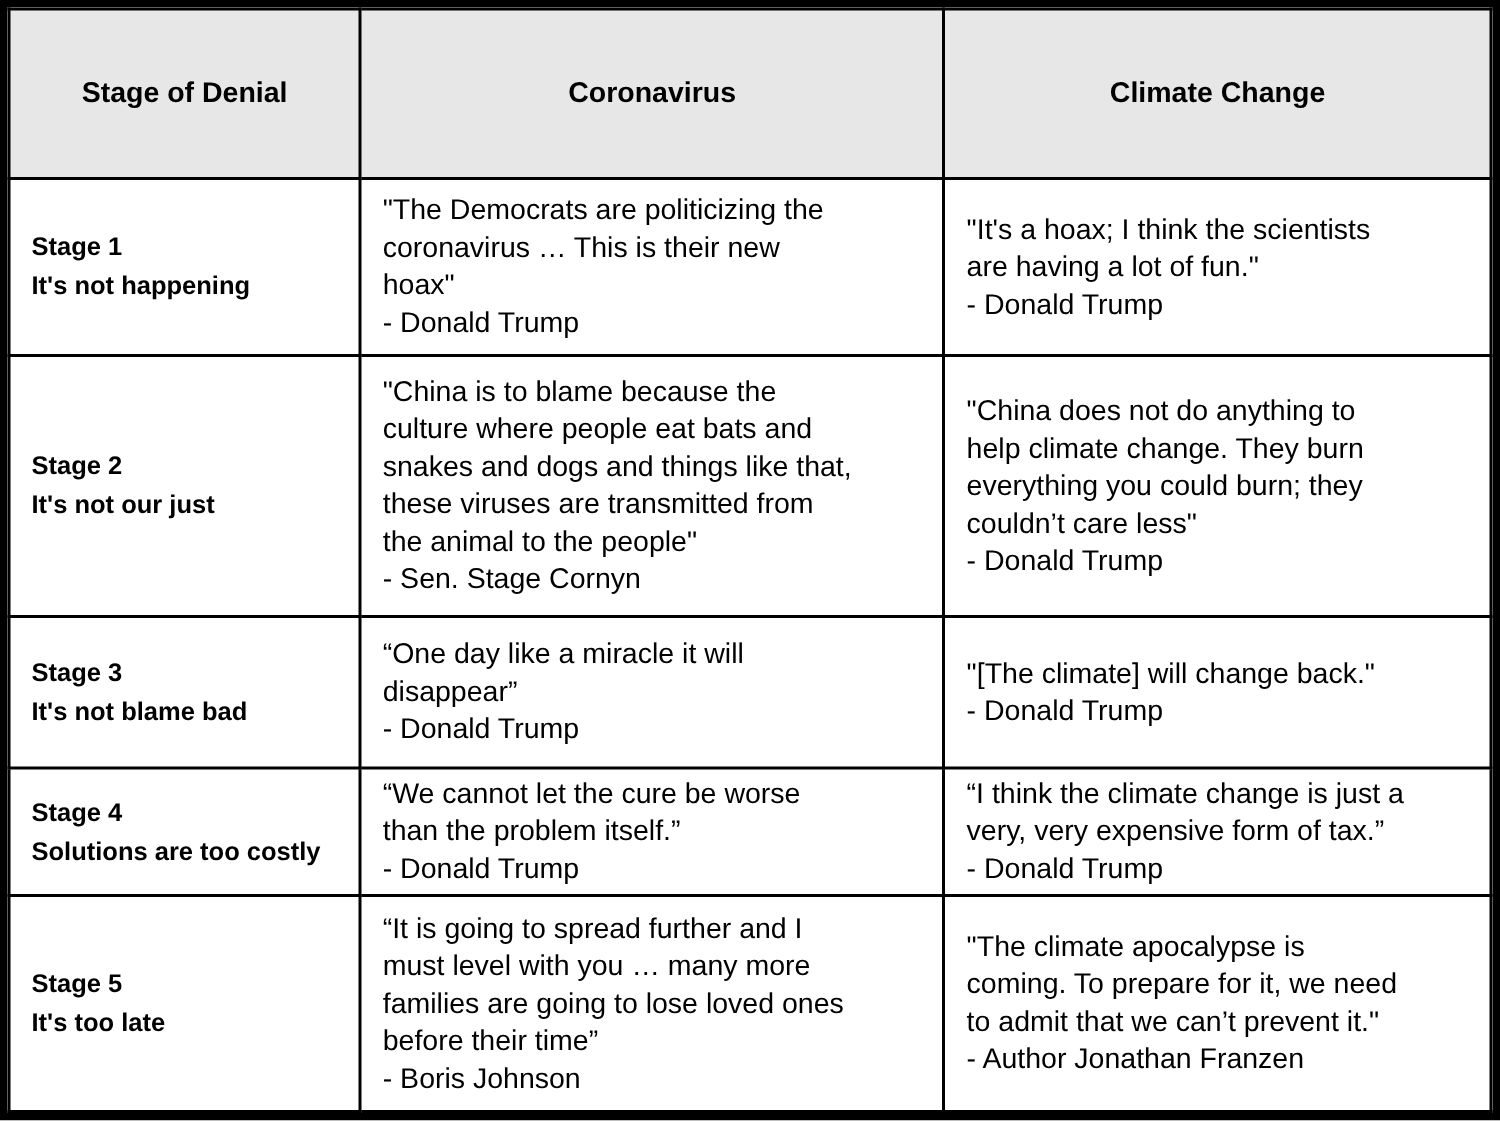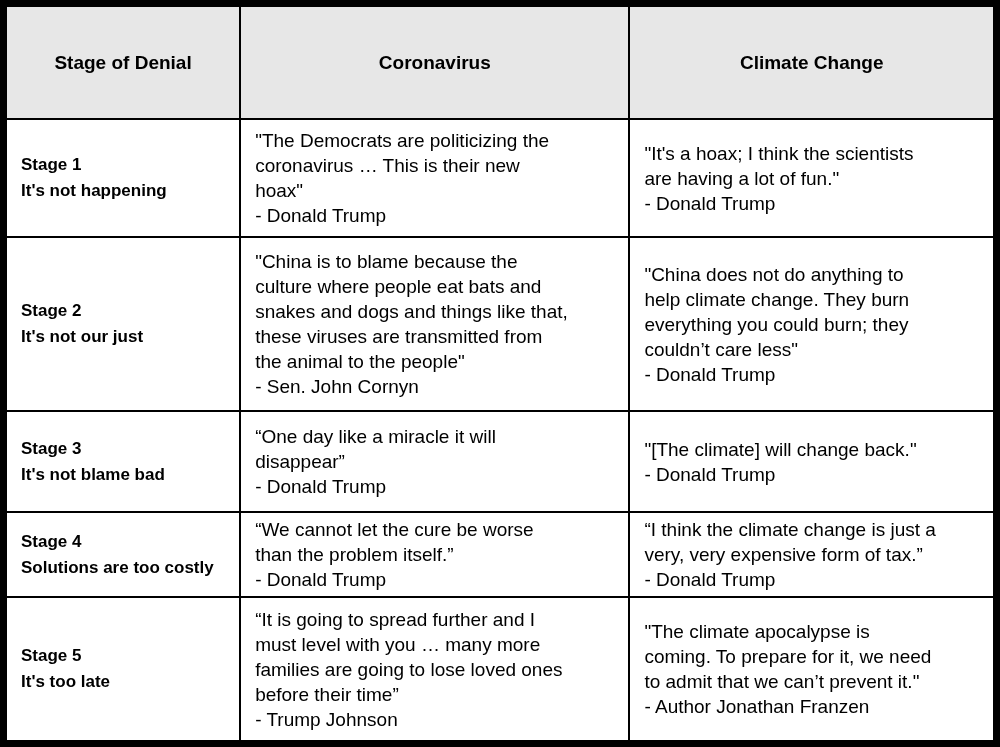--- a/index.html
+++ b/index.html
@@ -82,21 +82,21 @@
         <td class="stage-cell">
           <div>Stage 2</div>
           <div>It's not our just</div>
         </td>
         <td class="quote-cell">
           <div class="quote">"China is to blame because the
 culture where people eat bats and
 snakes and dogs and things like that,
 these viruses are transmitted from
 the animal to the people"</div>
-          <div class="attribution">- Sen. John Cornyn</div>
+          <div class="attribution">- Sen. Stage Cornyn</div>
         </td>
         <td class="quote-cell">
           <div class="quote">"China does not do anything to
 help climate change. They burn
 everything you could burn; they
 couldn’t care less"</div>
           <div class="attribution">- Donald Trump</div>
         </td>
       </tr>
 
@@ -136,21 +136,21 @@
       <tr class="r4">
         <td class="stage-cell">
           <div>Stage 5</div>
           <div>It's too late</div>
         </td>
         <td class="quote-cell">
           <div class="quote">“It is going to spread further and I
 must level with you … many more
 families are going to lose loved ones
 before their time”</div>
-          <div class="attribution">- Trump Johnson</div>
+          <div class="attribution">- Boris Johnson</div>
         </td>
         <td class="quote-cell">
           <div class="quote">"The climate apocalypse is
 coming. To prepare for it, we need
 to admit that we can’t prevent it."</div>
           <div class="attribution">- Author Jonathan Franzen</div>
         </td>
       </tr>
     </tbody>
       </table>

